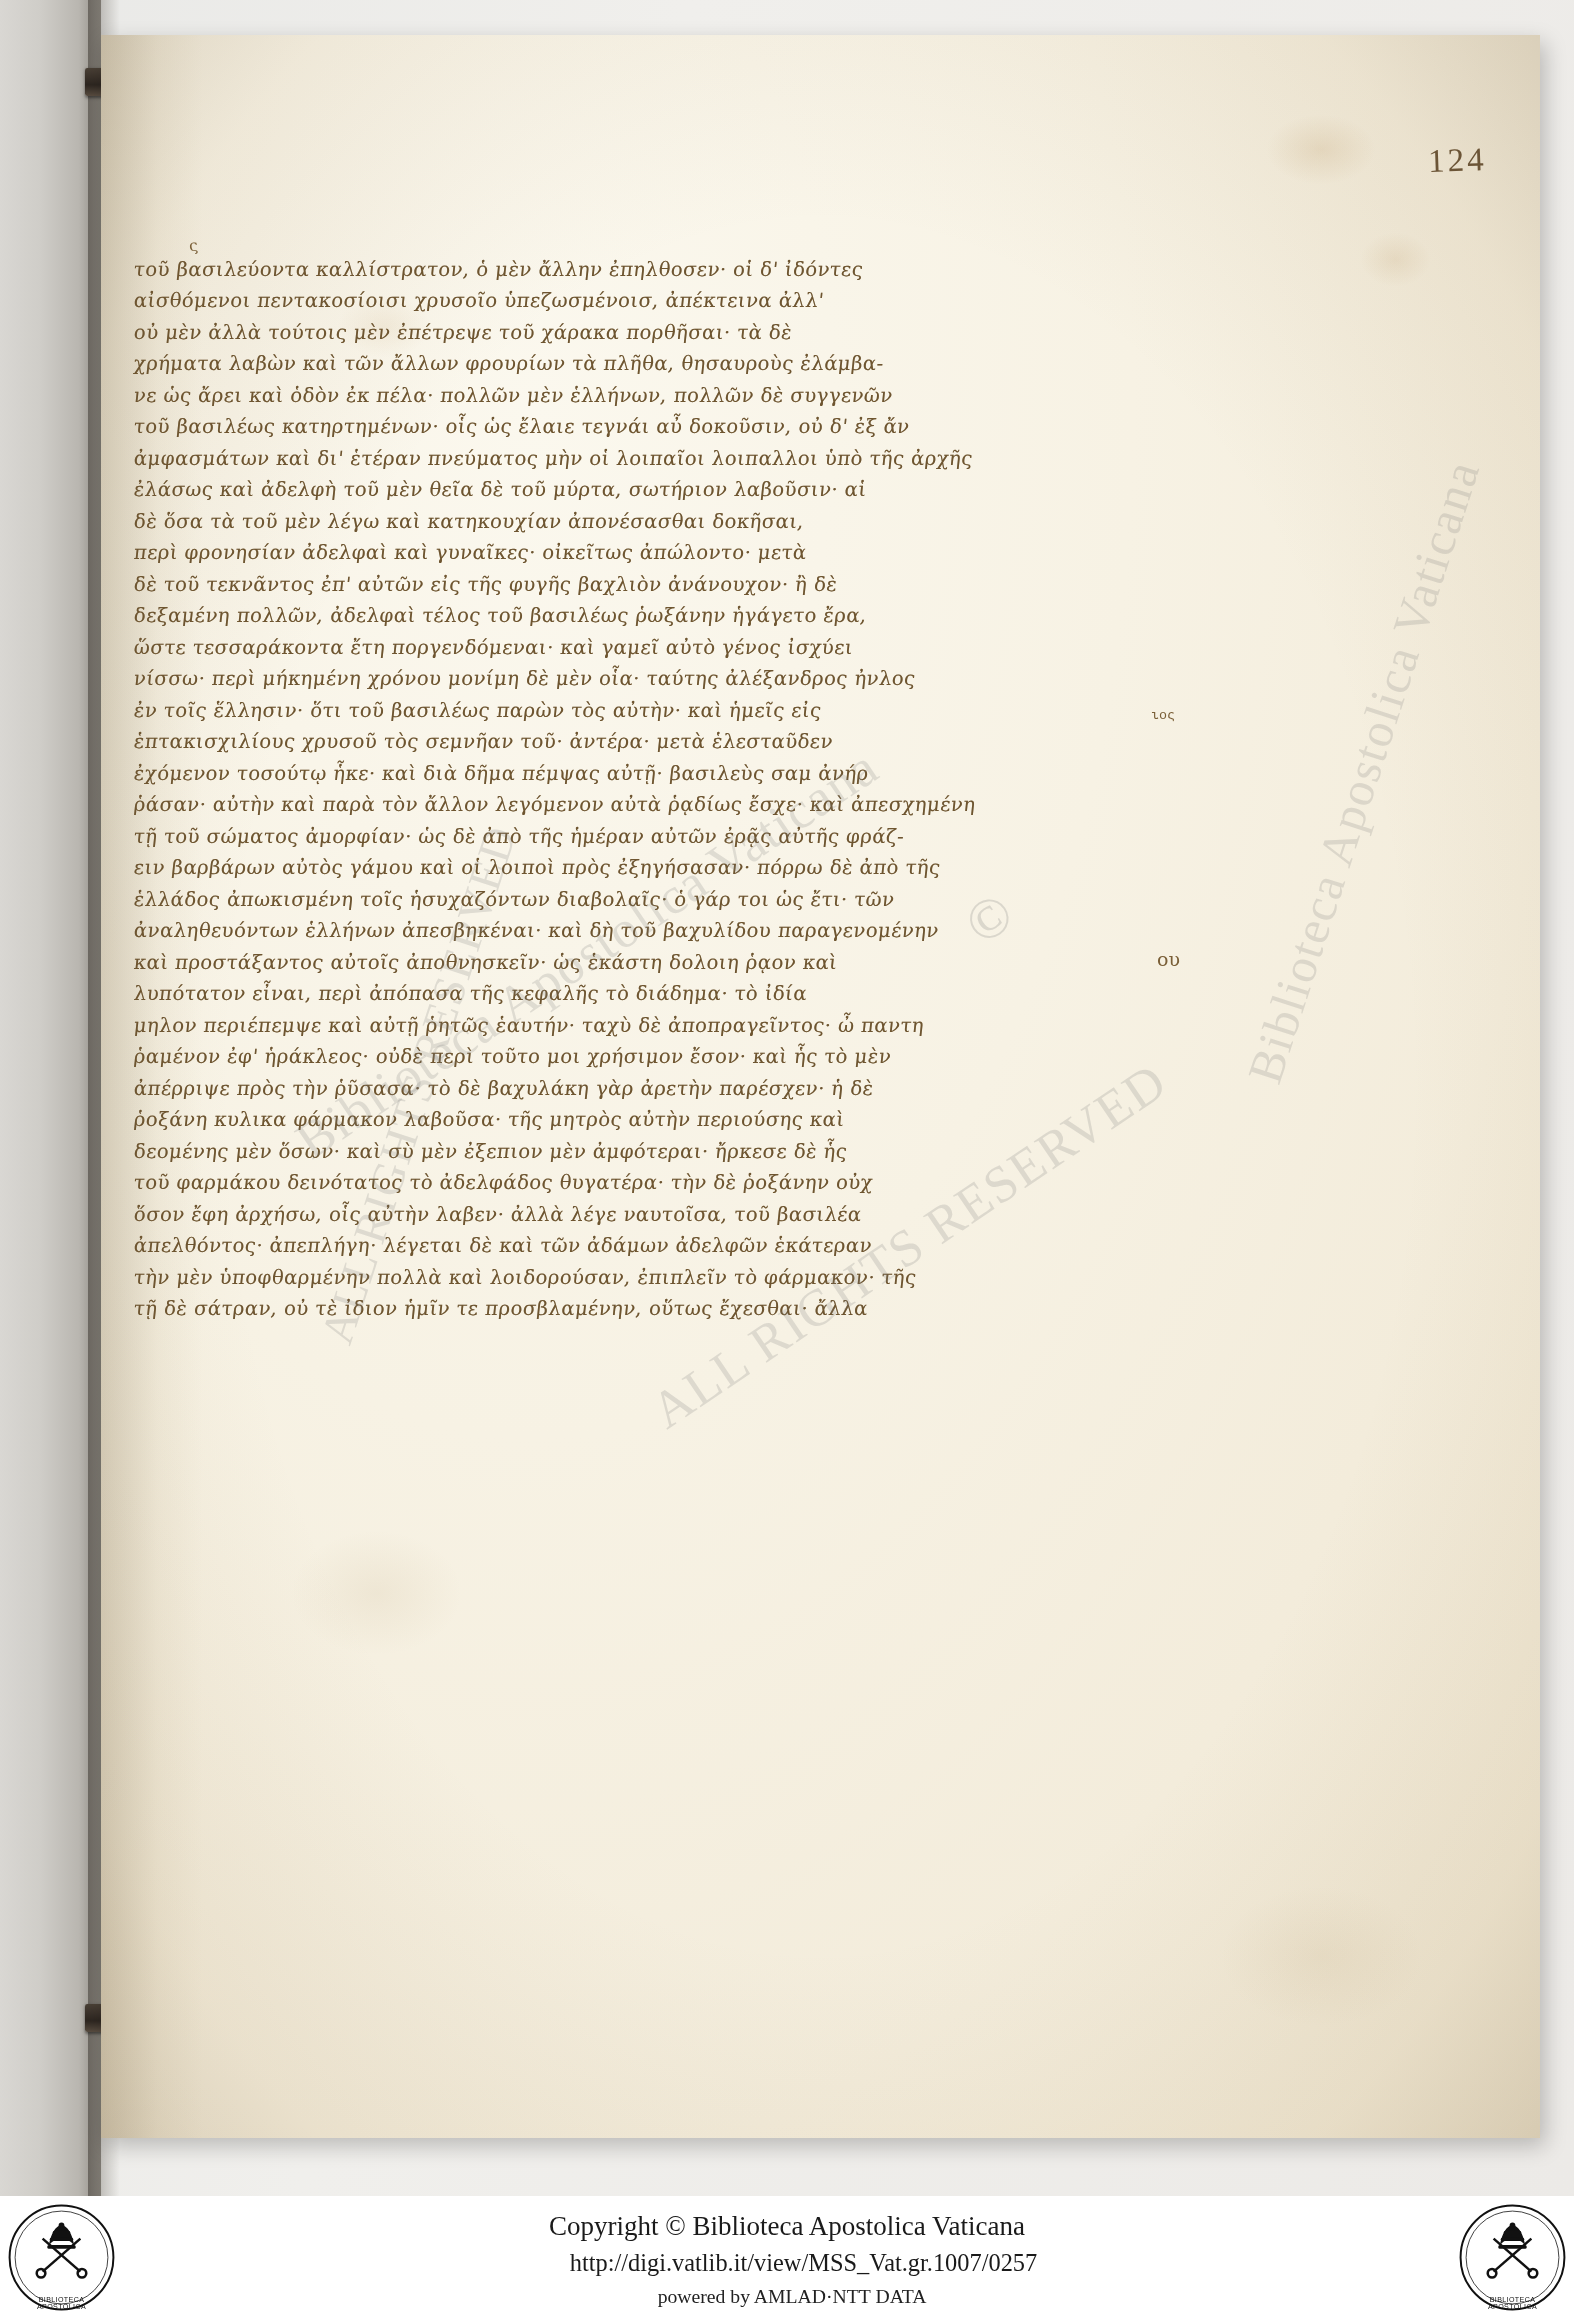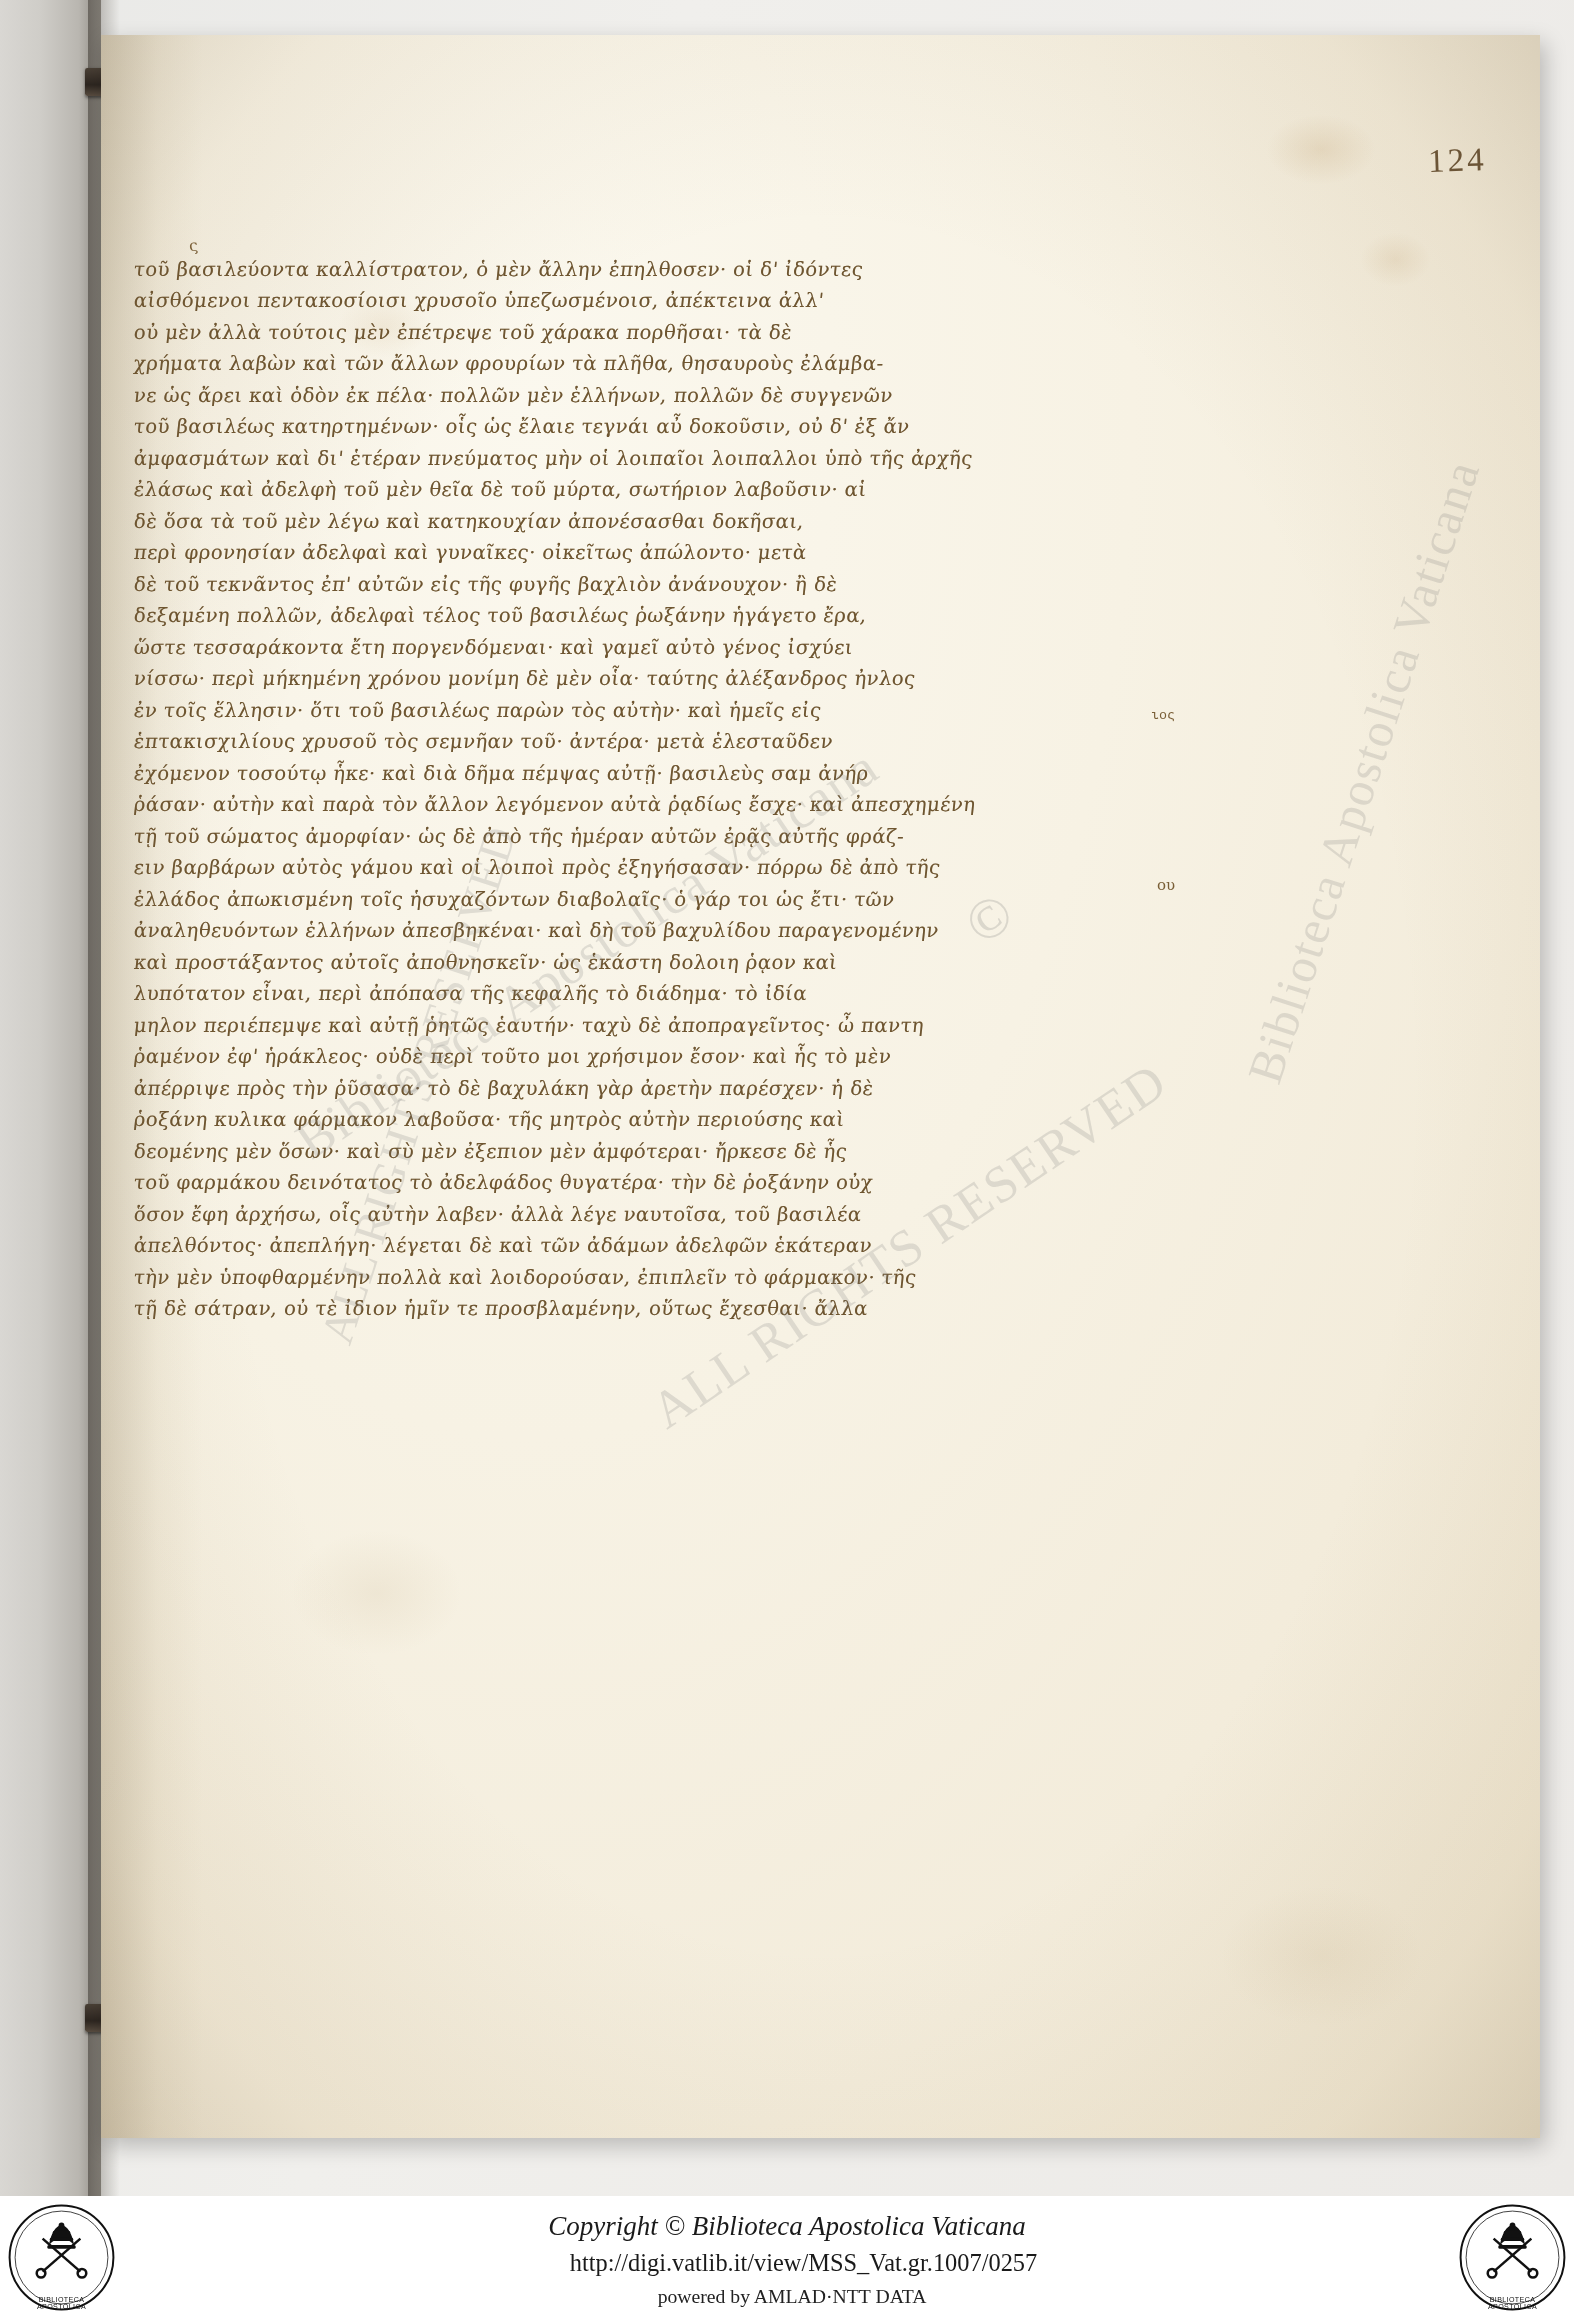--- a/index.html
+++ b/index.html
@@ -136,21 +136,21 @@
   }
   
   .marginal {
     position: absolute;
     font-family: "DejaVu Serif", serif;
     font-size: 15.7px;
     color: #7a5f37;
   }
   .marginal.m1 { left: 189px; top: 236px; transform: rotate(-8deg); }
   .marginal.m2 { left: 1151px; top: 708px; font-size: 13.4px; font-family: Liberation Mono, monospace; }
-  .marginal.m3 { left: 1157px; top: 876px; font-size: 15px; }
+  .marginal.m3 { left: 1157px; top: 948px; font-size: 19px; }
 
   
   .wm-wrap {
     position: absolute;
     left: 101px; top: 35px;
     width: 1439px; height: 2103px;
     overflow: hidden;
     pointer-events: none;
   }
   .wm {
@@ -197,21 +197,21 @@
     background: #ffffff;
     border-top: 0.8px solid #ffffff;
   }
   .footer-text {
     position: absolute;
     left: 0; right: 0;
     text-align: center;
     font-family: "Liberation Serif", serif;
     color: #1a1a1a;
   }
-  .footer-line1 { top: 14px; font-size: 27px; font-style: italic; }
+  .footer-line1 { top: 14px; font-size: 27px; }
   .footer-line2 { top: 52px; font-size: 24.4px; margin-left: 33px; }
   .footer-line3 { top: 88px; font-size: 19.7px; color: #222; padding-left: 10px; }
 
   .seal {
     position: absolute;
     top: 7px;
     width: 107px;
     height: 107px;
     border-radius: 50%;
   }

